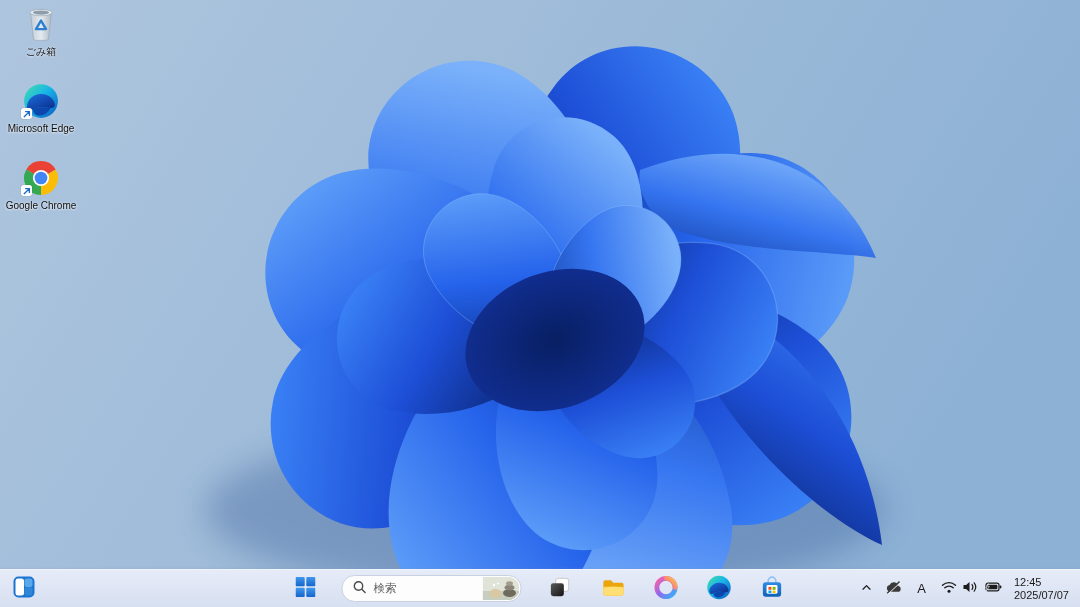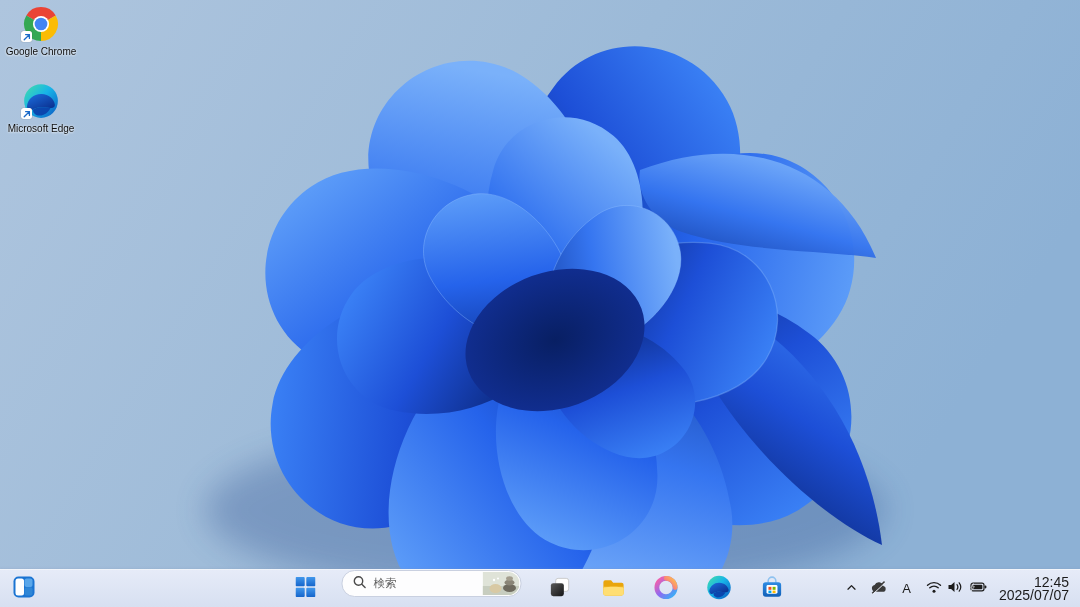--- a/index.html
+++ b/index.html
@@ -36,40 +36,40 @@
     border-top:1px solid rgba(255,255,255,.65);
     box-shadow:0 -1px 2px rgba(120,140,180,.18);
   }
   .tb-btn{
     background:transparent;border:none;padding:2px;border-radius:5px;
     display:flex;align-items:center;justify-content:center;cursor:pointer;
   }
   .widgets-btn{position:absolute;left:9px;top:4px;width:30px;height:29px;}
   .tb-center{
     position:absolute;left:50%;top:0;height:37px;transform:translateX(-50%);
-    display:flex;gap:24px;
+    display:flex;align-items:center;gap:24px;
   }
   .search-pill{
     width:168px;height:25px;background:#fdfdfe;border:1px solid #c9d0e0;
     border-radius:13px;display:flex;align-items:center;gap:7px;
     padding-left:10px;position:relative;overflow:hidden;cursor:pointer;
   }
   .search-text{font-size:11.5px;color:#5f5f5f;}
   .zen-img{position:absolute;right:1px;top:1px;width:37px;height:23px;border-radius:0 12px 12px 0;overflow:hidden;}
   
   .tray{
     position:absolute;right:5px;top:0;height:37px;display:flex;align-items:center;gap:4px;
   }
   .tray-btn{
     background:transparent;border:none;border-radius:4px;padding:3px 4px;cursor:pointer;
     display:flex;align-items:center;justify-content:center;gap:5px;color:#1b1b1b;
   }
   .ime-indicator{font-size:13px;color:#1b1b1b;padding:0 3px;}
   .clock{
-    text-align:right;font-size:14px;color:#1b1b1b;line-height:12.5px;
+    text-align:left;font-size:11px;color:#1b1b1b;line-height:12.5px;
     padding:2px 6px 2px 4px;border:none;background:transparent;cursor:pointer;border-radius:4px;
     font-family:"Liberation Sans",sans-serif;
   }
   .clock div{white-space:nowrap;}
 </style>
 </head>
 <body>
 
 <svg class="wallpaper" viewBox="0 0 1080 607" preserveAspectRatio="none">
   <defs>
@@ -123,37 +123,37 @@
     <path d="M555 335 C 492 312 452 215 478 128 C 497 63 577 42 628 86 C 676 127 676 228 634 290 C 609 325 582 344 555 335 Z" fill="url(#pB)" transform="rotate(-95 555 335) translate(555 335) scale(0.8) translate(-555 -335)"></path>
     <path d="M555 335 C 492 312 452 215 478 128 C 497 63 577 42 628 86 C 676 127 676 228 634 290 C 609 325 582 344 555 335 Z" fill="url(#pA)" stroke="#8fc0ff" stroke-opacity="0.4" stroke-width="1.5" transform="rotate(-45 555 335) translate(555 335) scale(0.62) translate(-555 -335)"></path>
     <path d="M555 335 C 492 312 452 215 478 128 C 497 63 577 42 628 86 C 676 127 676 228 634 290 C 609 325 582 344 555 335 Z" fill="url(#pC)" stroke="#8fc0ff" stroke-opacity="0.4" stroke-width="1.5" transform="rotate(40 555 335) translate(555 335) scale(0.58) translate(-555 -335)"></path>
     <path d="M555 335 C 492 312 452 215 478 128 C 497 63 577 42 628 86 C 676 127 676 228 634 290 C 609 325 582 344 555 335 Z" fill="url(#pB)" transform="rotate(125 555 335) translate(555 335) scale(0.6) translate(-555 -335)"></path>
     <ellipse cx="555" cy="340" rx="92" ry="68" fill="url(#pCtr)" transform="rotate(-20 555 340)"></ellipse>
   </g>
 </svg>
 
 <div class="desktop-icons">
 
-
   <div class="desktop-icon">
     <span class="icon-art">
-      <svg width="36" height="36" viewBox="0 0 34 34">
-        <path d="M17 17 L3.14 9 A16 16 0 0 1 30.86 9 Z" fill="#ea4335"></path>
-        <path d="M17 17 L3.14 9 A16 16 0 0 0 17 33 Z" fill="#34a853"></path>
-        <path d="M17 17 L17 33 A16 16 0 0 0 30.86 9 Z" fill="#fbbc05"></path>
-        <circle cx="17" cy="17" r="7.6" fill="#fff"></circle>
-        <circle cx="17" cy="17" r="6" fill="#4285f4"></circle>
+      <svg width="34" height="38" viewBox="0 0 34 38">
+        <defs>
+          <linearGradient id="rb1" x1="0" y1="0" x2="1" y2="0">
+            <stop offset="0" stop-color="#c3ccd6"></stop>
+              <stop offset="0.5" stop-color="#e4eaf0"></stop>
+              <stop offset="1" stop-color="#aeb9c4"></stop>
+          </linearGradient>
+        </defs>
+        <path d="M6.5 8 L9.5 33.5 a2.2 2.2 0 0 0 2.2 1.9 L22.3 35.4 a2.2 2.2 0 0 0 2.2 -1.9 L27.5 8 Z" fill="url(#rb1)" stroke="#94a2af" stroke-width="0.6"></path>
+        <ellipse cx="17" cy="7.6" rx="11" ry="3.2" fill="#e9eff4" stroke="#9aa8b4" stroke-width="0.7"></ellipse>
+        <ellipse cx="17" cy="7.6" rx="8.2" ry="2.1" fill="#8d9ea9"></ellipse>
+        <path d="M17 15.5 l-5 8.6 h10 Z" fill="none" stroke="#2a7fd0" stroke-width="2.4" stroke-linejoin="round"></path>
       </svg>
-      <span class="shortcut-badge">
-        <svg width="8" height="8" viewBox="0 0 8 8">
-            <path d="M1.2 6.8 L6 2 M2.6 1.6 H6.4 V5.4" stroke="#1b6ac9" stroke-width="1.3" fill="none" stroke-linecap="round"></path>
-          </svg>
-      </span>
     </span>
-    <span class="icon-label">Google Chrome</span>
+    <span class="icon-label">ごみ箱</span>
   </div>
 
   <div class="desktop-icon">
     <span class="icon-art">
       <svg width="36" height="36" viewBox="0 0 32 32">
         <defs>
           <linearGradient id="egA1" x1="0" y1="0" x2="1" y2="1">
             <stop offset="0" stop-color="#45e0a6"></stop>
               <stop offset="0.45" stop-color="#18b4e8"></stop>
               <stop offset="1" stop-color="#0a57c2"></stop>
@@ -169,20 +169,38 @@
       </svg>
       <span class="shortcut-badge">
         <svg width="8" height="8" viewBox="0 0 8 8">
             <path d="M1.2 6.8 L6 2 M2.6 1.6 H6.4 V5.4" stroke="#1b6ac9" stroke-width="1.3" fill="none" stroke-linecap="round"></path>
           </svg>
       </span>
     </span>
     <span class="icon-label">Microsoft Edge</span>
   </div>
 
+  <div class="desktop-icon">
+    <span class="icon-art">
+      <svg width="36" height="36" viewBox="0 0 34 34">
+        <path d="M17 17 L3.14 9 A16 16 0 0 1 30.86 9 Z" fill="#ea4335"></path>
+        <path d="M17 17 L3.14 9 A16 16 0 0 0 17 33 Z" fill="#34a853"></path>
+        <path d="M17 17 L17 33 A16 16 0 0 0 30.86 9 Z" fill="#fbbc05"></path>
+        <circle cx="17" cy="17" r="7.6" fill="#fff"></circle>
+        <circle cx="17" cy="17" r="6" fill="#4285f4"></circle>
+      </svg>
+      <span class="shortcut-badge">
+        <svg width="8" height="8" viewBox="0 0 8 8">
+            <path d="M1.2 6.8 L6 2 M2.6 1.6 H6.4 V5.4" stroke="#1b6ac9" stroke-width="1.3" fill="none" stroke-linecap="round"></path>
+          </svg>
+      </span>
+    </span>
+    <span class="icon-label">Google Chrome</span>
+  </div>
+
 
 </div>
 
 <div class="taskbar">
 
   <button class="tb-btn widgets-btn">
     <span>
       <svg width="22" height="22" viewBox="0 0 22 22">
         <rect x="0.5" y="0.5" width="21" height="21" rx="5" fill="#1b74d2"></rect>
         <rect x="2.5" y="2.5" width="8.5" height="17" rx="2.5" fill="#ffffff"></rect>

